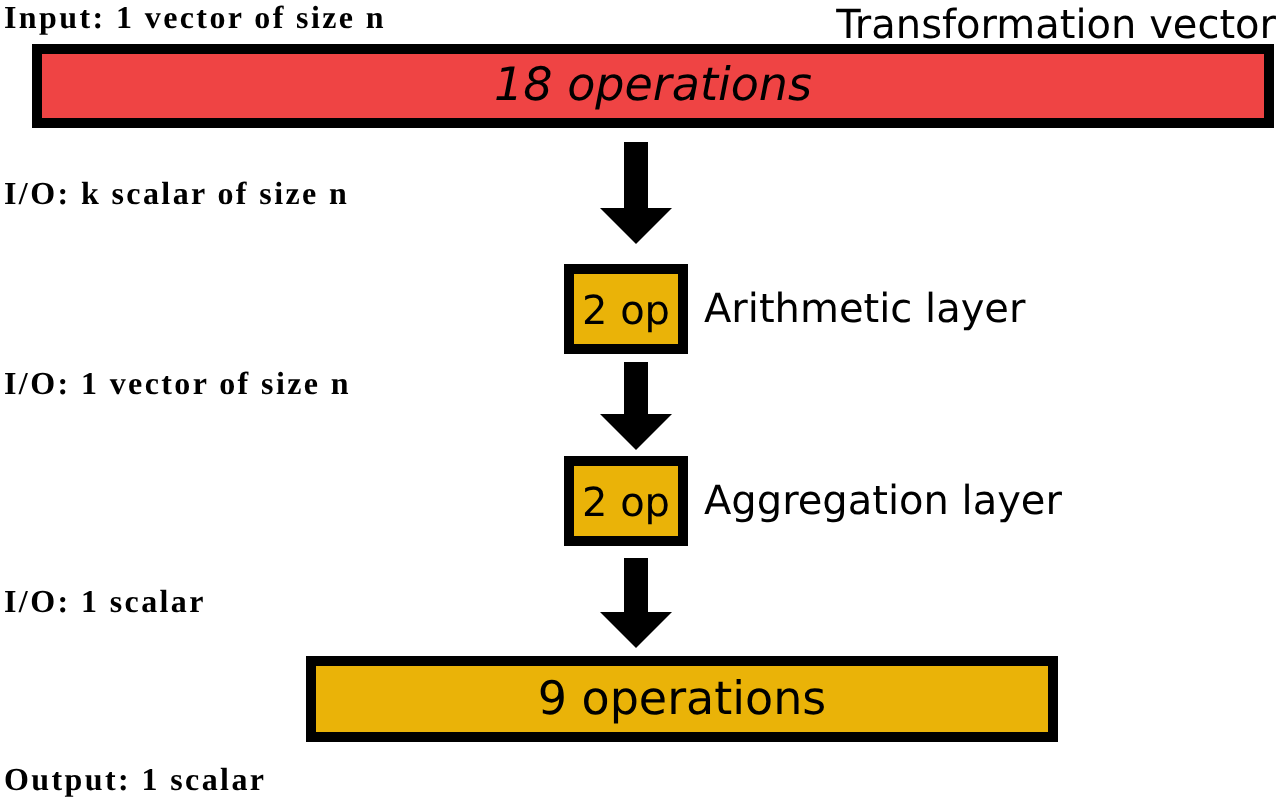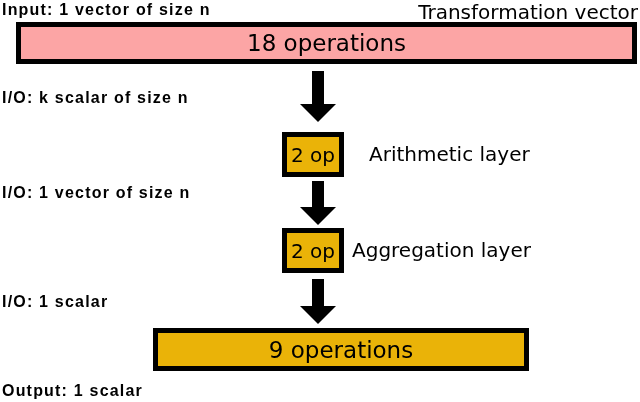--- a/index.html
+++ b/index.html
@@ -7,52 +7,52 @@
     position:relative;
     width:640px;height:402px;
     background:#ffffff;
     font-family:"DejaVu Sans","Liberation Sans",sans-serif;
     overflow:hidden;
   }
   
   .io-label{
     position:absolute;
     left:2px;
-    font-family:Liberation Sans, sans-serif;
+    font-family:Liberation Serif, serif;
     font-weight:bold;
     font-size:16px;
     letter-spacing:1.2px;
     color:#000;
     white-space:nowrap;
   }
   
   .op-box{
     position:absolute;
     box-sizing:border-box;
     border:5px solid #000;
     display:flex;
     align-items:center;
     justify-content:center;
     color:#000;
   }
-  .box-white{background:#fca5a5;}
+  .box-white{background:#ef4444;font-style:italic;}
   .box-blue{background:#eab308;}
   .box-transformation{left:16px;top:22px;width:621px;height:42px;font-size:23px;}
   .box-arithmetic{left:282px;top:132px;width:62px;height:45px;font-size:20px;}
   .box-aggregation{left:282px;top:228px;width:62px;height:45px;font-size:20px;}
   .box-comparison{left:153px;top:328px;width:376px;height:43px;font-size:23px;}
   
   .layer-label{
     position:absolute;
     font-size:20px;
     color:#000;
     white-space:nowrap;
   }
   .label-transformation{top:0px;right:2px;}
-  .label-arithmetic{left:369px;top:142px;}
+  .label-arithmetic{left:352px;top:142px;}
   .label-aggregation{left:352px;top:238px;}
   .label-comparison{left:356px;top:296px;}
   
   .arrow{
     position:absolute;
     width:36px;
     display:flex;
     flex-direction:column;
     align-items:center;
     left:300px;

